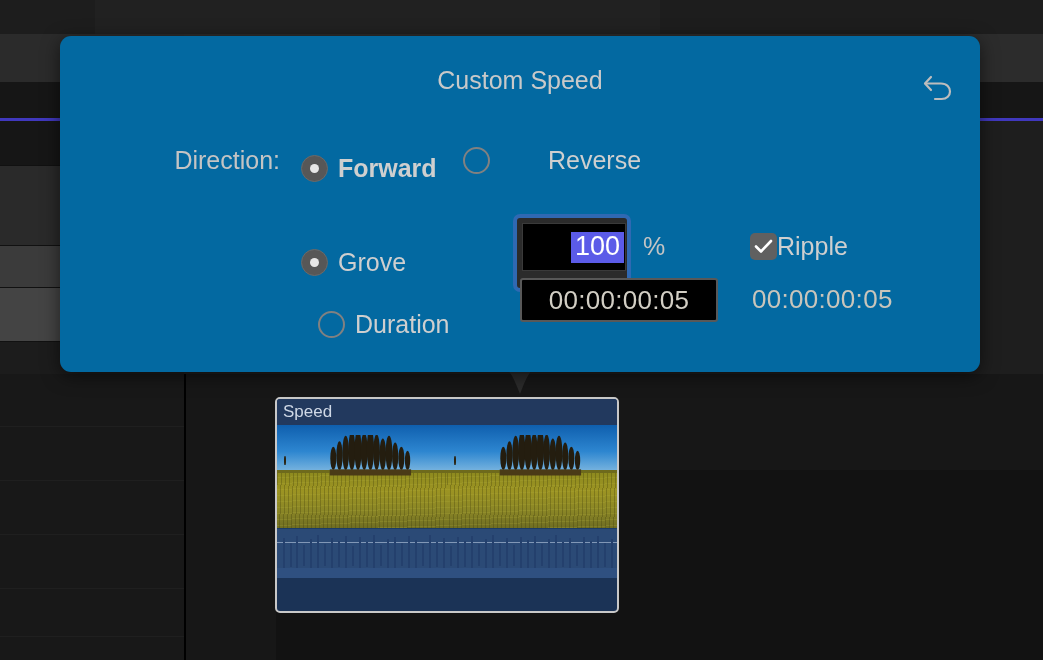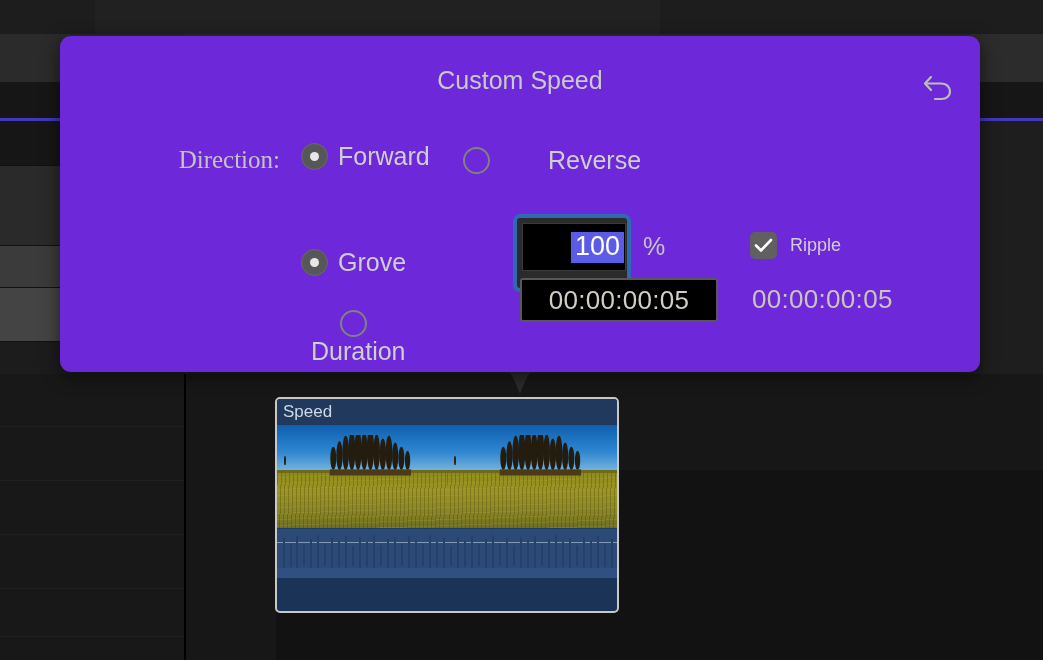--- a/index.html
+++ b/index.html
@@ -194,21 +194,21 @@
   .audio-bottom-strip {
     position: absolute; left: 0; bottom: 0; width: 100%; height: 10px;
     background: #2f5080;
   }
 
   
   .popover {
     position: absolute;
     left: 60px; top: 36px;
     width: 920px; height: 336px;
-    background: #6d28d9;
+    background: #0369a1;
     border-radius: 11px;
     z-index: 20;
     box-shadow: 0 4px 18px rgba(0,0,0,0.55);
   }
   .popover-tail {
     position: absolute;
     left: 494px; top: 370px;
     width: 52px; height: 26px;
     z-index: 19;
   }
@@ -231,21 +231,20 @@
   .row { position: absolute; left: 0; width: 920px; }
   .row-direction { top: 102px; height: 50px; }
   .row-rate      { top: 200px; height: 56px; }
   .row-duration  { top: 262px; height: 56px; }
 
   .field-label {
     position: absolute;
     color: #c4c4c4;
     font-size: 25px;
     text-align: right;
-    font-family: Liberation Serif, serif;
   }
   .lbl-direction { left: 20px; top: 8px; width: 200px; }
   .lbl-setspeed  { left: 20px; top: 12px; width: 200px; }
 
   .radio-group {
     position: absolute;
     display: flex; align-items: center;
     cursor: pointer;
   }
   .radio-outer {
@@ -268,24 +267,24 @@
     border-radius: 50%;
     background: #e7e7e7;
   }
   .radio-text {
     margin-left: 10px;
     color: #cfcfcf;
     font-size: 25px;
     white-space: nowrap;
   }
 
-  .rg-forward  { left: 241px; top: 4px; }
+  .rg-forward  { left: 241px; top: 16px; font-weight: bold; }
   .rg-reverse  { left: 403px; top: 8px; gap: 48px; }
   .rg-rate     { left: 241px; top: 12px; }
-  .rg-duration { left: 241px; top: 12px; flex-direction: column; }
+  .rg-duration { left: 258px; top: 12px; }
 
   
   .rate-focus {
     position: absolute;
     left: 453px; top: 178px;
     width: 118px; height: 78px;
     border: 4px solid #2f69b3;
     border-radius: 7px;
     box-sizing: border-box;
     background: #2b2b2b;
@@ -324,23 +323,22 @@
     cursor: pointer;
   }
   .checkbox {
     width: 27px; height: 27px;
     background: #606060;
     border-radius: 5px;
     display: flex; align-items: center; justify-content: center;
     flex: 0 0 auto;
   }
   .ripple-label {
-    margin-left: 13px;
     color: #cfcfcf;
-    font-size: 18px;
+    font-size: 25px;
   }
 
   
   .dur-field {
     position: absolute;
     left: 460px; top: 242px;
     width: 198px; height: 44px;
     background: #000;
     border: 2px solid #585858;
     border-radius: 3px;

